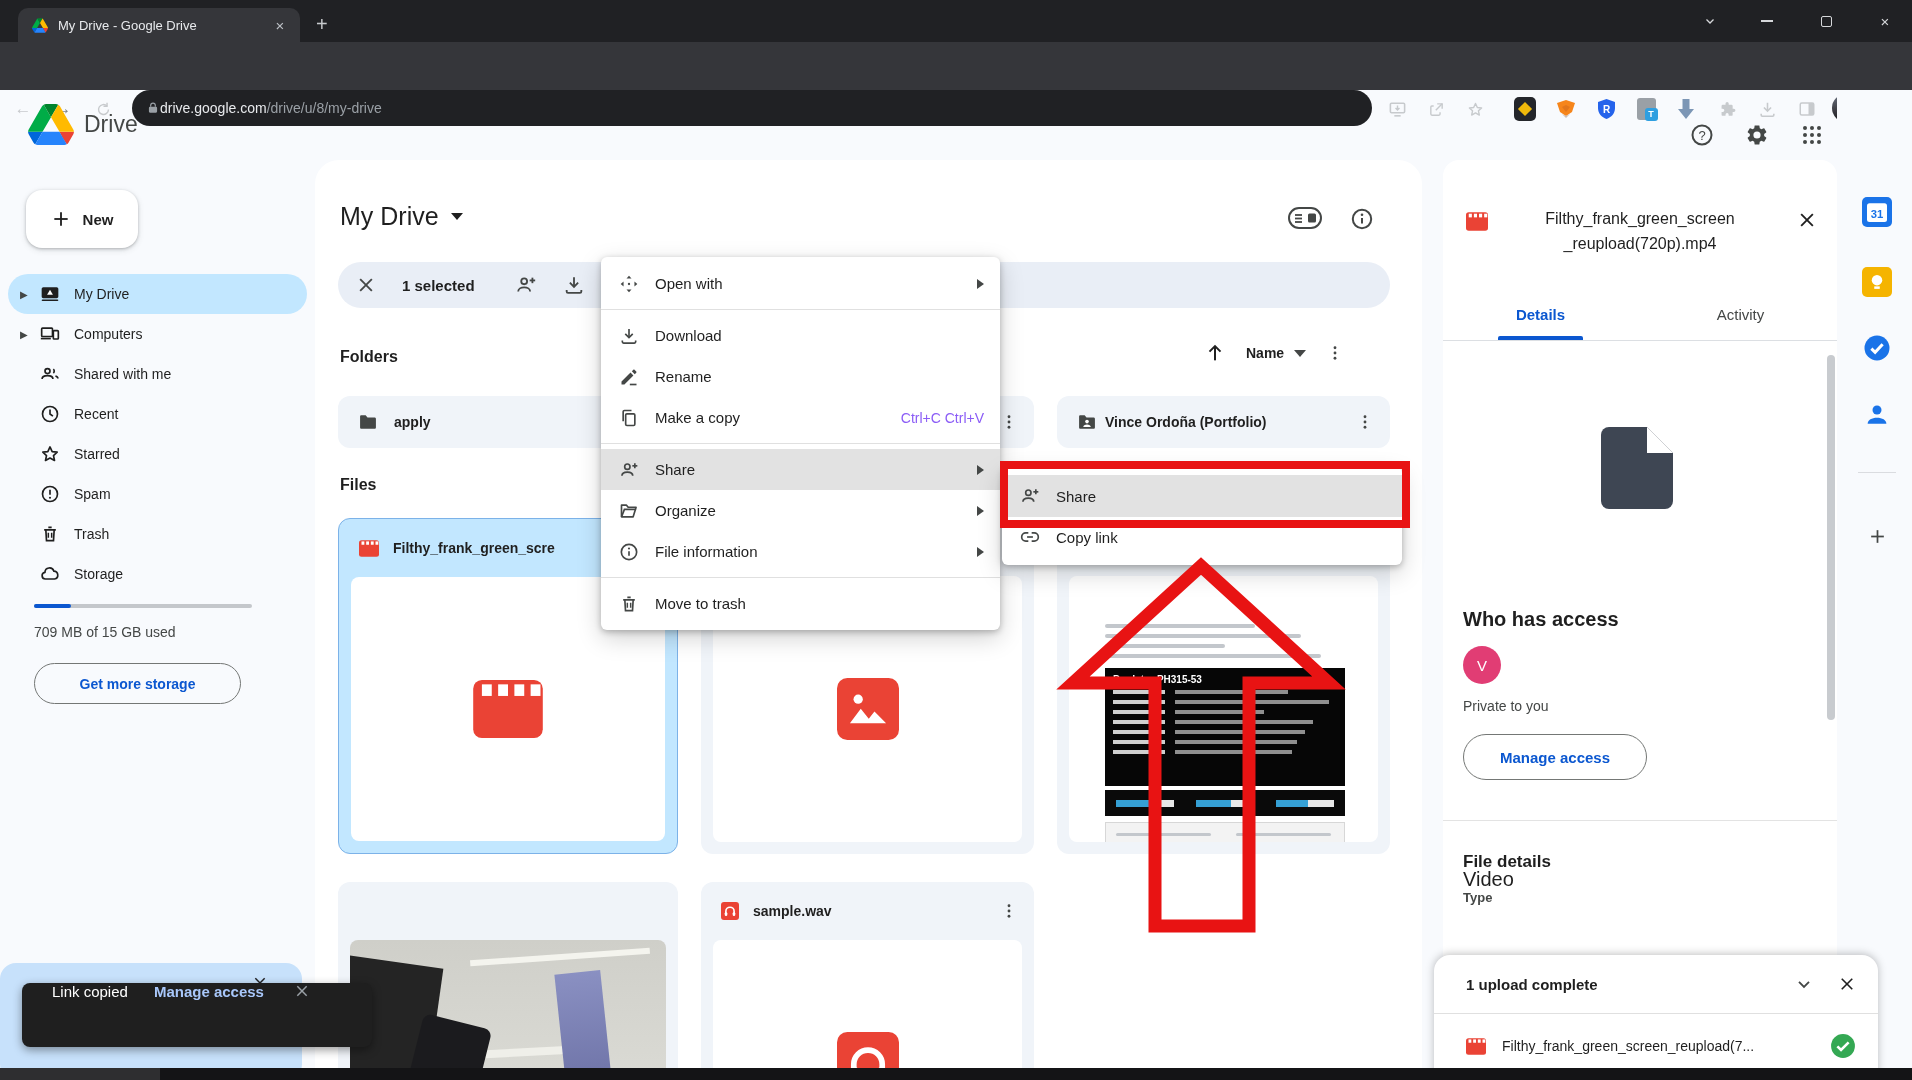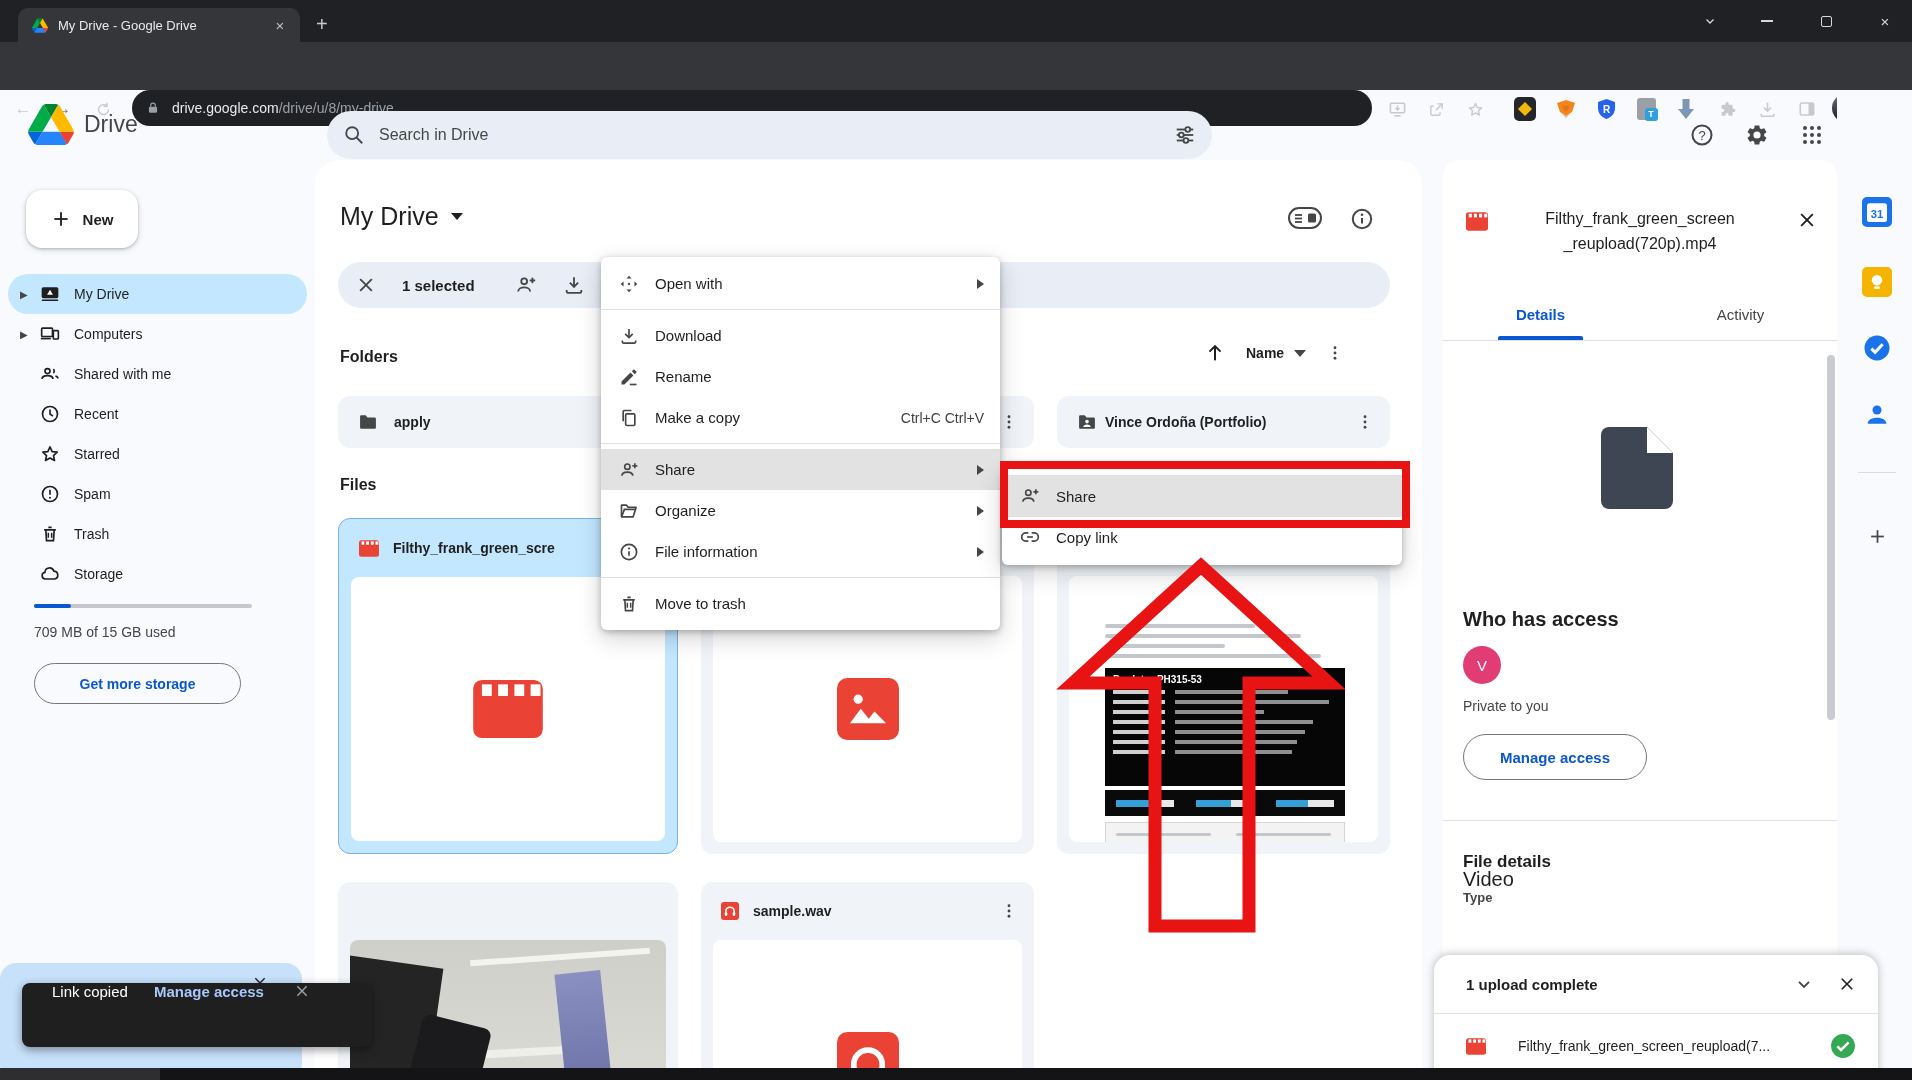--- a/index.html
+++ b/index.html
@@ -46,21 +46,21 @@
   .card-head { height:58px; display:flex; align-items:center; padding:0 16px 0 20px; gap:14px; }
   .card-name { font-size:14px; color:#1f1f1f; font-weight:bold; white-space:nowrap; overflow:hidden; flex:1; }
   .card-thumb { position:absolute; left:12px; right:12px; top:58px; bottom:12px; background:#fff; border-radius:8px; overflow:hidden; }
   .dots { color:#444746; width:18px; height:18px; }
 
   
   .menu { background:#fff; border-radius:6px; box-shadow:0 2px 6px rgba(0,0,0,.25), 0 8px 24px rgba(0,0,0,.18); z-index:50; }
   .mi { display:flex; align-items:center; padding:0 16px 0 18px; gap:16px; font-size:15px; color:#1f1f1f; height:41px; }
   .mi .micon { width:20px; height:20px; color:#444746; flex:none; }
   .mi .lbl { flex:1; }
-  .mi .short { color:#404040; font-size:14px;margin-left:28px; }
+  .mi .short { color:#8b5cf6; font-size:14px;margin-left:28px; }
   .mi .sub { width:0; height:0; border-left:7px solid #444746; border-top:5px solid transparent; border-bottom:5px solid transparent; }
   .mdiv { height:1px; background:#e0e0e0; margin:5px 0; }
   .hl { background:#e2e2e2; }
 
   
   .rpanel { left:1443px; top:160px; width:394px; height:920px; background:#fff; border-radius:16px; z-index:10; }
   .rp { position:absolute; }
   .tabu { position:absolute; font-size:15px; font-weight:bold; }
 
   
@@ -354,21 +354,21 @@
     <div class="abs navbtn" style="left:50px;color:#7e8388">→</div>
     <div class="abs navbtn" style="left:90px">
         <svg width="17" height="17" color="#c7cacd">
           <use href="#s-reload"></use>
         </svg>
       </div>
     <div class="abs urlbar">
       <svg width="14" height="14" color="#9aa0a6">
           <use href="#s-lock"></use>
         </svg>
-      <span style="margin-left:12px"><span class="url-host">drive.google.com</span><span class="url-path">/drive/u/8/my-drive</span></span>
+      <span style=""><span class="url-host">drive.google.com</span><span class="url-path">/drive/u/8/my-drive</span></span>
     </div>
     <div class="abs ext" style="left:1382px">
         <svg width="19" height="19" color="#c7cacd">
           <use href="#s-install"></use>
         </svg>
       </div>
     <div class="abs ext" style="left:1421px">
         <svg width="17" height="17" color="#c7cacd">
           <use href="#s-shareout"></use>
         </svg>
@@ -430,29 +430,20 @@
           <use href="#s-dots"></use>
         </svg>
       </div>
   </div>
 
   <div class="abs f" style="left:28px;top:104px;gap:10px">
     <svg width="46" height="41">
         <use href="#s-drivelogo"></use>
       </svg>
     <span class="appheader-logo-text">Drive</span>
-  </div>
-  <div class="abs searchbar">
-    <svg width="22" height="22" class="hicon">
-        <use href="#s-search"></use>
-      </svg>
-    <input type="text" placeholder="Search in Drive" style="">
-    <svg width="22" height="22" class="hicon">
-        <use href="#s-tune"></use>
-      </svg>
   </div>
   <div class="abs" style="left:1690px;top:123px">
       <svg width="24" height="24" class="hicon">
         <use href="#s-help"></use>
       </svg>
     </div>
   <div class="abs" style="left:1745px;top:123px">
       <svg width="24" height="24" class="hicon">
         <use href="#s-gear"></use>
       </svg>
@@ -870,21 +861,21 @@
     <div class="f" style="height:58px;padding:0 22px 0 32px">
       <span style="font-size:15px;font-weight:bold;color:#1f1f1f;flex:1">1 upload complete</span>
       <svg width="20" height="20" color="#444746" style="margin-right:24px">
           <use href="#s-chevdown"></use>
         </svg>
       <svg width="18" height="18" color="#1f1f1f">
           <use href="#s-x"></use>
         </svg>
     </div>
     <div style="height:1px;background:#e0e0e0"></div>
-    <div class="f" style="height:64px;padding:0 22px 0 32px;gap:32px">
+    <div class="f" style="height:64px;padding:0 22px 0 32px;gap:16px">
       <svg width="20" height="17" color="#ea4335">
           <use href="#s-video"></use>
         </svg>
       <span style="font-size:14px;color:#1f1f1f;flex:1;white-space:nowrap;overflow:hidden">Filthy_frank_green_screen_reupload(7...</span>
       <svg width="26" height="26">
           <use href="#s-check"></use>
         </svg>
     </div>
   </div>
 

